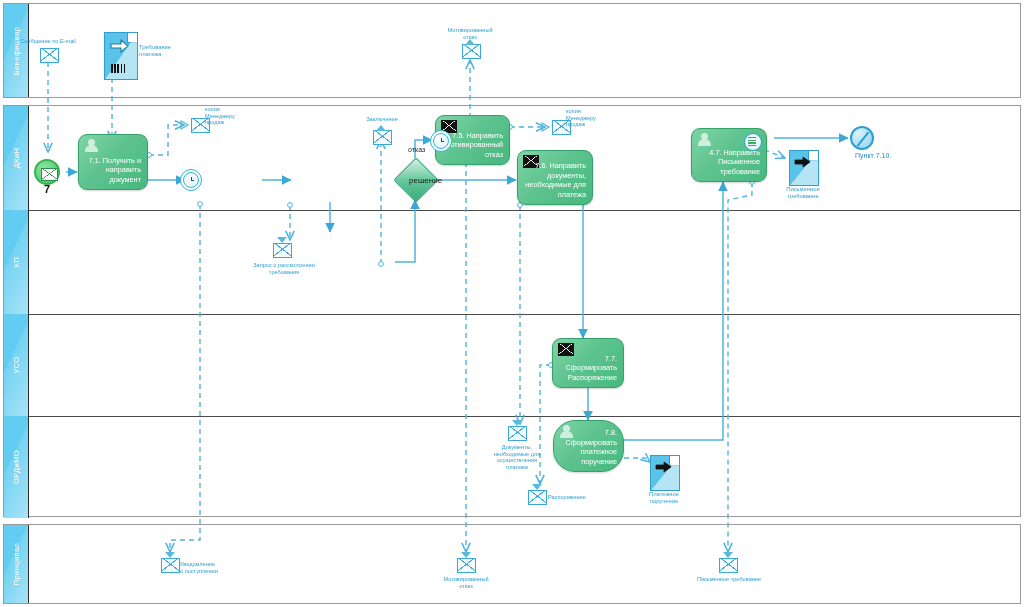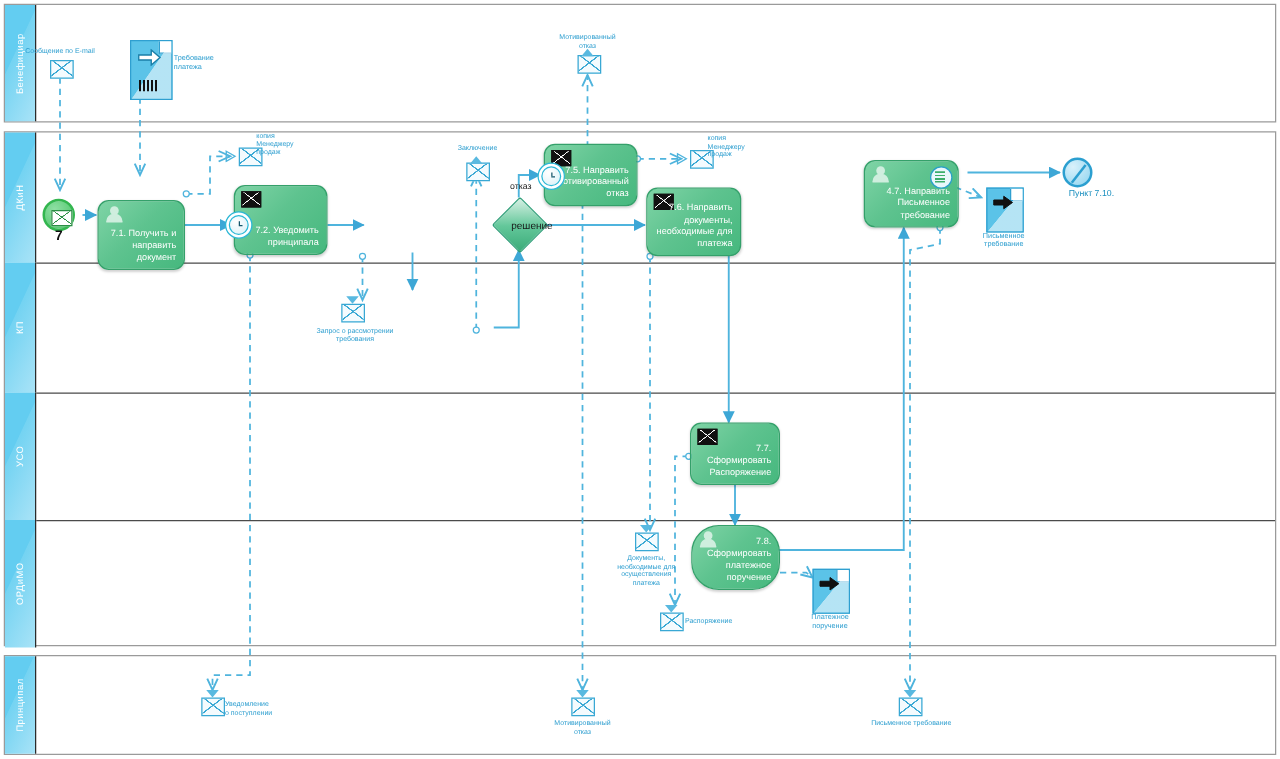--- a/index.html
+++ b/index.html
@@ -209,40 +209,36 @@
   <div class="env-art" style="left:462px;top:44px;"></div>
   <div class="arrow-in ar-up" style="left:465px;top:39px;"></div>
   <div class="env-cap" style="left:420px;top:27px;width:100px;">Мотивированный
 отказ</div>
 
   <div class="ev ev-start" style="left:34px;top:159px;">
     <div class="env"></div>
   </div>
   <div class="ev-num" style="left:44px;top:183px;">7</div>
 
-  <div class="task" style="left:78px;top:160px;width:70px;height:56px;padding-left:20px;">
+  <div class="task" style="left:78px;top:134px;width:70px;height:56px;padding-left:20px;">
     <div class="mkr mkr-user">
         <div class="h"></div>
         <div class="b"></div>
       </div>
     <div class="tlabel">7.1. Получить и направить документ</div>
   </div>
 
   <svg width="10" height="10" style="position:absolute;left:180px;top:120px;">
     <path d="M1,1 L8,5 L1,9 z" fill="none" stroke="#4fb4dd" stroke-width="1.1"></path>
   </svg>
   <div class="env-art" style="left:191px;top:118px;"></div>
   <div class="env-cap" style="left:205px;top:106px;width:50px;text-align:left;">копия
 Менеджеру
 продаж</div>
 
-  <div class="task" style="left:187px;top:148px;width:75px;height:56px;">
-    <div class="mkr mkr-msg"></div>
-    <div class="tlabel">7.2. Уведомить принципала</div>
-  </div>
   <div class="ev ev-timer" style="left:180px;top:169px;">
     <div class="inner">
         <div class="hand1"></div>
         <div class="hand2"></div>
       </div>
   </div>
 
 
   <div class="env-art" style="left:373px;top:130px;"></div>
   <div class="arrow-in ar-up" style="left:376px;top:125px;"></div>

